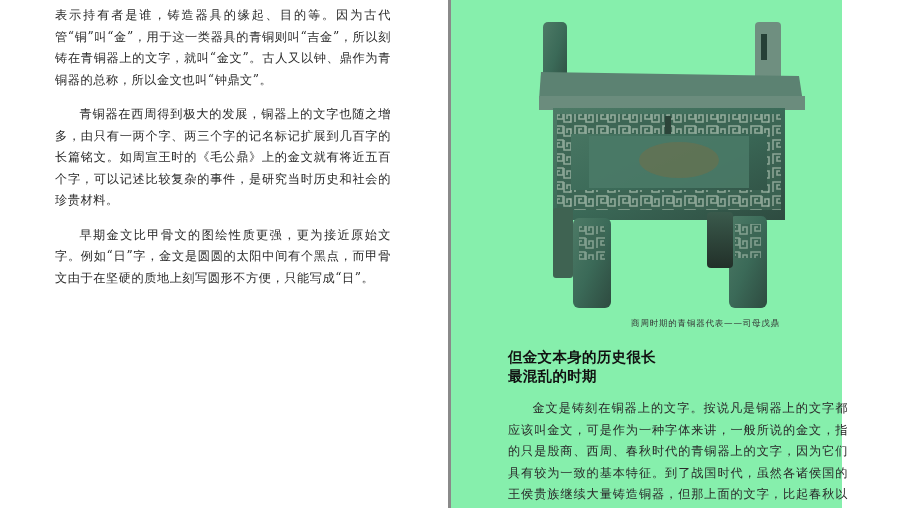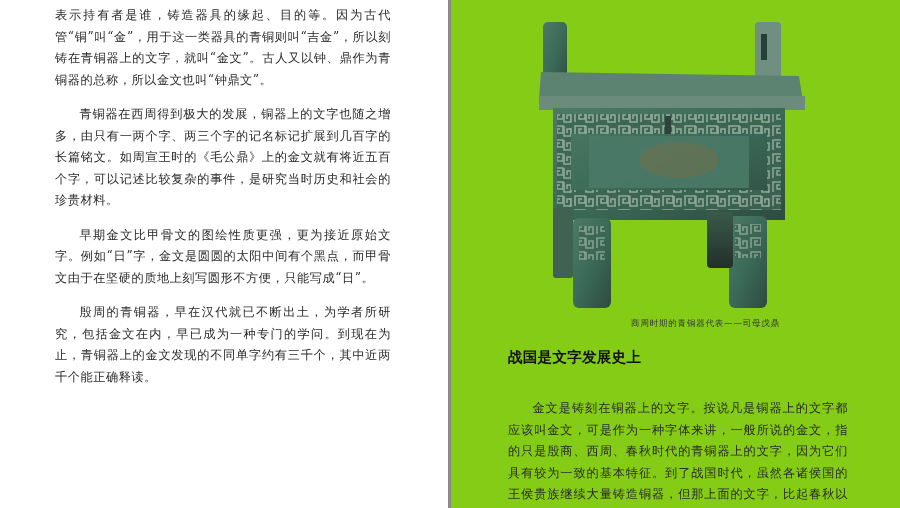--- a/index.html
+++ b/index.html
@@ -13,22 +13,22 @@
   .spread { position: absolute; inset: 0; }
   .page-left {
     position: absolute; left: 0; top: 0; width: 448px; height: 508px;
     background: #ffffff;
   }
   .gutter {
     position: absolute; left: 448px; top: 0; width: 3px; height: 508px;
     background: #8a8a8a;
   }
   .page-right {
-    position: absolute; left: 451px; top: 0; width: 449px; height: 508px;
-    background: #84cc16;
+    position: absolute; left: 451px; top: 0; width: 391px; height: 508px;
+    background: #86efac;
   }
   .body-text {
     font-size: 12.2px;
     line-height: 21.5px;
     letter-spacing: 0.55px;
     text-align: justify;
     margin: 0;
   }
   .left-col { position: absolute; left: 55px; top: 5px; width: 336px; }
   .left-col p { margin: 0 0 13px 0; text-indent: 2em; }
@@ -54,21 +54,20 @@
 </head>
 <body>
 
 <div class="spread">
 
   <div class="page-left">
     <div class="left-col">
       <p class="body-text cont">表示持有者是谁，铸造器具的缘起、目的等。因为古代管“铜”叫“金”，用于这一类器具的青铜则叫“吉金”，所以刻铸在青铜器上的文字，就叫“金文”。古人又以钟、鼎作为青铜器的总称，所以金文也叫“钟鼎文”。</p>
       <p class="body-text">青铜器在西周得到极大的发展，铜器上的文字也随之增多，由只有一两个字、两三个字的记名标记扩展到几百字的长篇铭文。如周宣王时的《毛公鼎》上的金文就有将近五百个字，可以记述比较复杂的事件，是研究当时历史和社会的珍贵材料。</p>
       <p class="body-text">早期金文比甲骨文的图绘性质更强，更为接近原始文字。例如“日”字，金文是圆圆的太阳中间有个黑点，而甲骨文由于在坚硬的质地上刻写圆形不方便，只能写成“日”。</p>
-      <p class="body-text">殷周的青铜器，早在汉代就已不断出土，为学者所研究，包括金文在内，早已成为一种专门的学问。到现在为止，青铜器上的金文发现的不同单字约有三千个，其中近两千个能正确释读。</p>
     </div>
   </div>
 
   <div class="gutter"></div>
 
   <div class="page-right">
     <div class="figure">
       <svg viewBox="0 0 290 300">
         <defs>
           <linearGradient id="bz" x1="0" y1="0" x2="1" y2="1">
@@ -108,21 +107,22 @@
         <rect x="178" y="200" width="26" height="56" rx="4" fill="url(#bzd)"></rect>
         <rect x="24" y="196" width="20" height="70" rx="3" fill="#3f6352"></rect>
         <rect x="50" y="214" width="26" height="34" fill="url(#fret)" opacity="0.7"></rect>
         <rect x="206" y="212" width="26" height="34" fill="url(#fret)" opacity="0.7"></rect>
       </svg>
     </div>
 
     <div class="caption">商周时期的青铜器代表——司母戊鼎</div>
 
     <div class="heading">
-      <div>战国是文字发展史上</div>
+      <div>但金文本身的历史很长</div>
+      <div>最混乱的时期</div>
     </div>
 
     <div class="right-col">
       <p class="body-text">金文是铸刻在铜器上的文字。按说凡是铜器上的文字都应该叫金文，可是作为一种字体来讲，一般所说的金文，指的只是殷商、西周、春秋时代的青铜器上的文字，因为它们具有较为一致的基本特征。到了战国时代，虽然各诸侯国的王侯贵族继续大量铸造铜器，但那上面的文字，比起春秋以前有相当大的差别。并且这时铸、刻、写</p>
     </div>
   </div>
 
 </div>
 
 </body></html>

